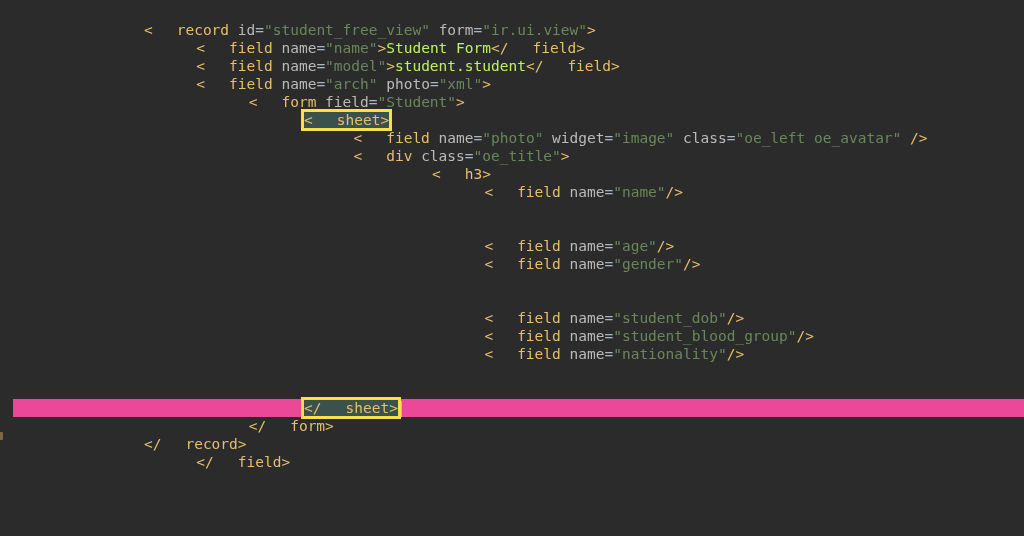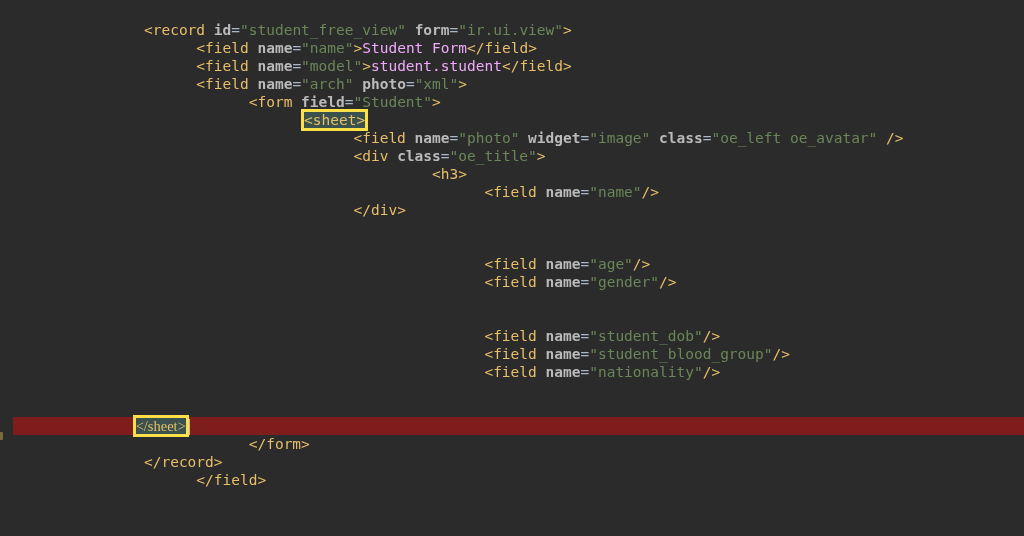--- a/index.html
+++ b/index.html
@@ -16,31 +16,30 @@
   .editor {
     padding-left: 13px;
     padding-top: 3px;
     position: relative;
   }
   .line {
     white-space: pre;
     height: 18px;
   }
   .line.highlight {
-    background: #7f1d1d;
+    background: #ec4899;
     position: relative;
-    font-family: Liberation Serif, serif;
   }
   .comment { color: #808080; }
   .tag-bracket { color: #e8bf6a; }
-  .tag-name { color: #e8bf6a; }
-  .attr-name { color: #bababa; font-weight: bold; }
+  .tag-name { color: #e8bf6a; margin-left: 24px; }
+  .attr-name { color: #bababa; }
   .eq { color: #a9b7c6; }
   .attr-value { color: #6a8759; }
-  .text-content { color: #f0abfc; }
+  .text-content { color: #bef264; }
   .matched-tag {
     background: #3b514d;
     border: 3px solid #fde047;
   }
   .cursor {
     display: inline-block;
     width: 1px;
     height: 16px;
     background: #bbbbbb;
     vertical-align: text-bottom;
@@ -66,21 +65,20 @@
     <div class="line">               <span class="tag-bracket">&lt;</span><span class="tag-name">record</span> <span class="attr-name">id</span><span class="eq">=</span><span class="attr-value">"student_free_view"</span> <span class="attr-name">form</span><span class="eq">=</span><span class="attr-value">"ir.ui.view"</span><span class="tag-bracket">&gt;</span></div>
     <div class="line">                     <span class="tag-bracket">&lt;</span><span class="tag-name">field</span> <span class="attr-name">name</span><span class="eq">=</span><span class="attr-value">"name"</span><span class="tag-bracket">&gt;</span><span class="text-content">Student Form</span><span class="tag-bracket">&lt;/</span><span class="tag-name">field</span><span class="tag-bracket">&gt;</span></div>
     <div class="line">                     <span class="tag-bracket">&lt;</span><span class="tag-name">field</span> <span class="attr-name">name</span><span class="eq">=</span><span class="attr-value">"model"</span><span class="tag-bracket">&gt;</span><span class="text-content">student.student</span><span class="tag-bracket">&lt;/</span><span class="tag-name">field</span><span class="tag-bracket">&gt;</span></div>
     <div class="line">                     <span class="tag-bracket">&lt;</span><span class="tag-name">field</span> <span class="attr-name">name</span><span class="eq">=</span><span class="attr-value">"arch"</span> <span class="attr-name">photo</span><span class="eq">=</span><span class="attr-value">"xml"</span><span class="tag-bracket">&gt;</span></div>
     <div class="line">                           <span class="tag-bracket">&lt;</span><span class="tag-name">form</span> <span class="attr-name">field</span><span class="eq">=</span><span class="attr-value">"Student"</span><span class="tag-bracket">&gt;</span></div>
     <div class="line">                                 <span class="matched-tag"><span class="tag-bracket">&lt;</span><span class="tag-name">sheet</span><span class="tag-bracket">&gt;</span></span></div>
     <div class="line">                                       <span class="tag-bracket">&lt;</span><span class="tag-name">field</span> <span class="attr-name">name</span><span class="eq">=</span><span class="attr-value">"photo"</span> <span class="attr-name">widget</span><span class="eq">=</span><span class="attr-value">"image"</span> <span class="attr-name">class</span><span class="eq">=</span><span class="attr-value">"oe_left oe_avatar"</span> <span class="tag-bracket">/&gt;</span></div>
     <div class="line">                                       <span class="tag-bracket">&lt;</span><span class="tag-name">div</span> <span class="attr-name">class</span><span class="eq">=</span><span class="attr-value">"oe_title"</span><span class="tag-bracket">&gt;</span></div>
     <div class="line">                                                <span class="tag-bracket">&lt;</span><span class="tag-name">h3</span><span class="tag-bracket">&gt;</span></div>
     <div class="line">                                                      <span class="tag-bracket">&lt;</span><span class="tag-name">field</span> <span class="attr-name">name</span><span class="eq">=</span><span class="attr-value">"name"</span><span class="tag-bracket">/&gt;</span></div>
-    <div class="line">                                       <span class="tag-bracket">&lt;/</span><span class="tag-name">div</span><span class="tag-bracket">&gt;</span></div>
     <div class="line">                                       <span class="comment"></span></div>
     <div class="line">                                                <span class="comment"></span></div>
     <div class="line">                                                      <span class="tag-bracket">&lt;</span><span class="tag-name">field</span> <span class="attr-name">name</span><span class="eq">=</span><span class="attr-value">"age"</span><span class="tag-bracket">/&gt;</span></div>
     <div class="line">                                                      <span class="tag-bracket">&lt;</span><span class="tag-name">field</span> <span class="attr-name">name</span><span class="eq">=</span><span class="attr-value">"gender"</span><span class="tag-bracket">/&gt;</span></div>
     <div class="line">                                                <span class="comment"></span></div>
     <div class="line">                                                <span class="comment"></span></div>
     <div class="line">                                                      <span class="tag-bracket">&lt;</span><span class="tag-name">field</span> <span class="attr-name">name</span><span class="eq">=</span><span class="attr-value">"student_dob"</span><span class="tag-bracket">/&gt;</span></div>
     <div class="line">                                                      <span class="tag-bracket">&lt;</span><span class="tag-name">field</span> <span class="attr-name">name</span><span class="eq">=</span><span class="attr-value">"student_blood_group"</span><span class="tag-bracket">/&gt;</span></div>
     <div class="line">                                                      <span class="tag-bracket">&lt;</span><span class="tag-name">field</span> <span class="attr-name">name</span><span class="eq">=</span><span class="attr-value">"nationality"</span><span class="tag-bracket">/&gt;</span></div>
     <div class="line">                                                <span class="comment"></span></div>

